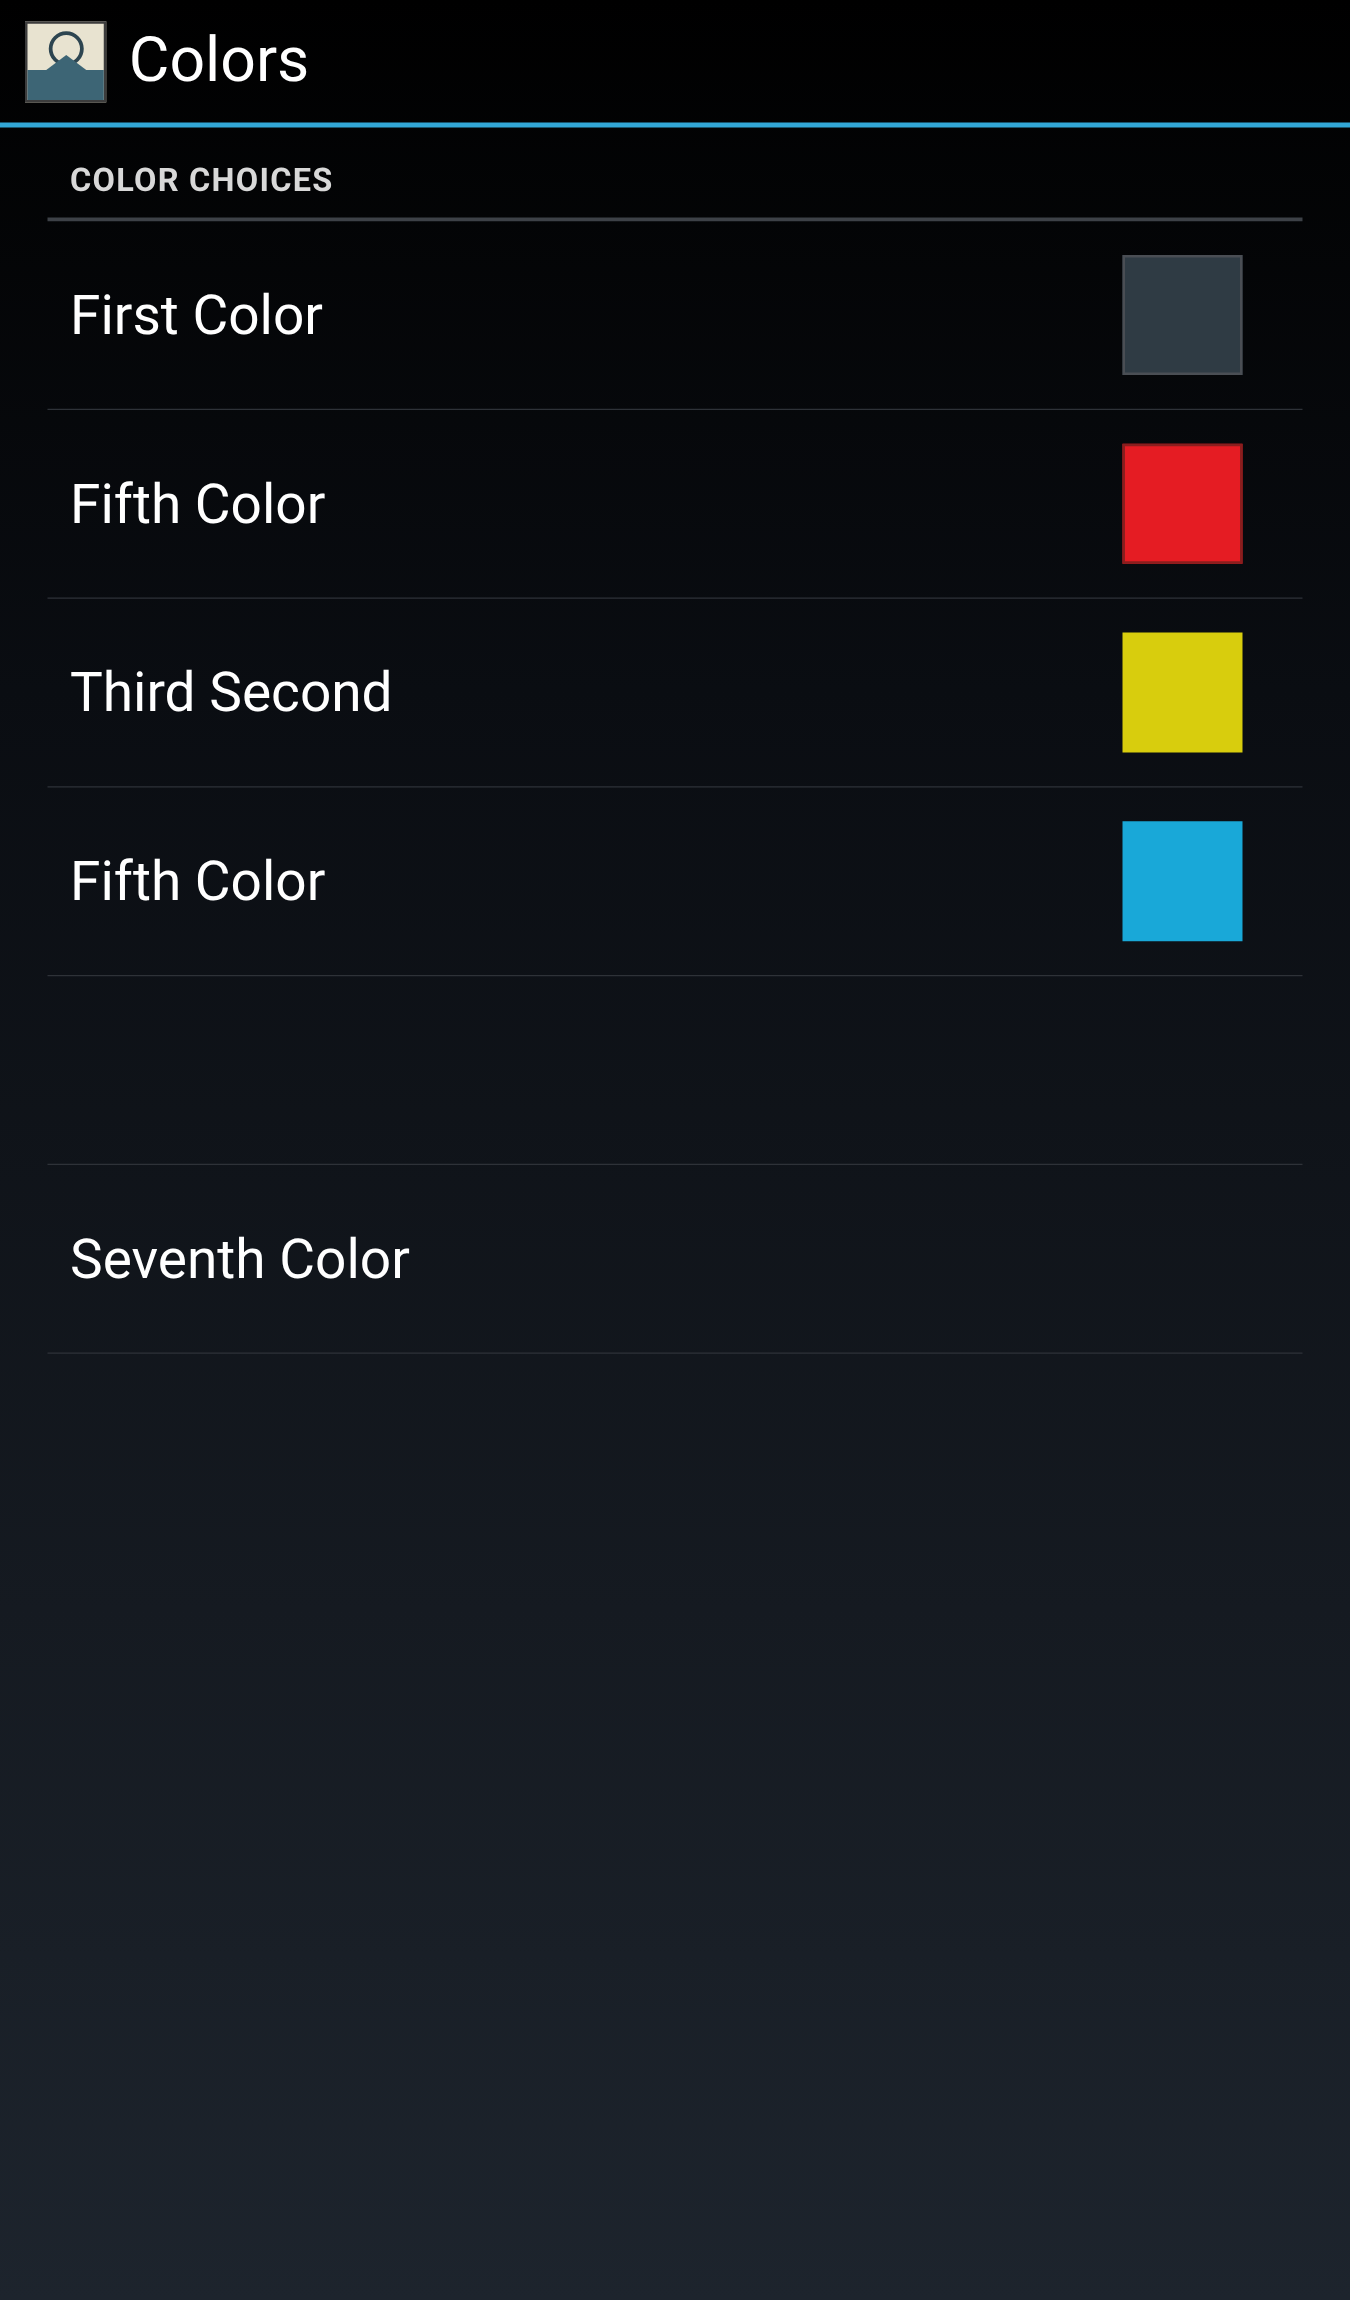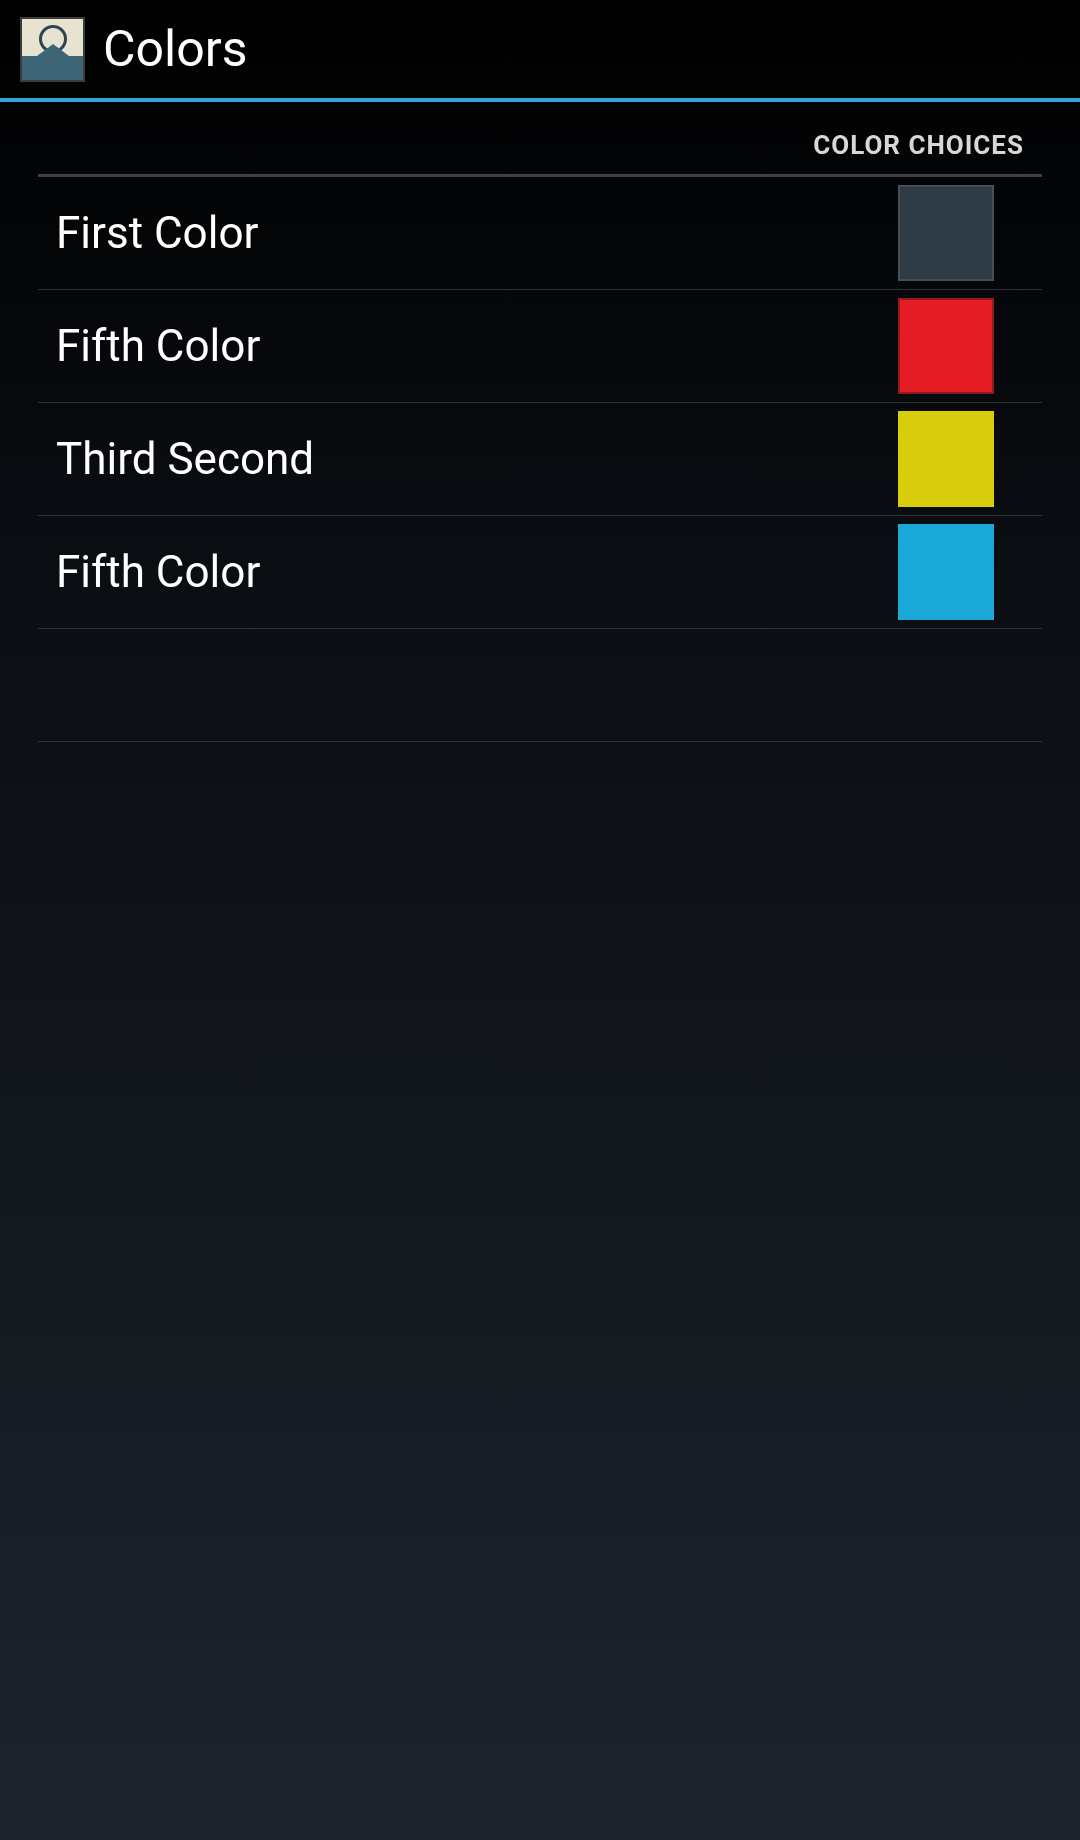--- a/index.html
+++ b/index.html
@@ -1,19 +1,18 @@
 <!DOCTYPE html>
 <html><head>
   <meta charset="utf-8">
   <style>
     * {
       margin: 0;
       padding: 0;
       box-sizing: border-box;
-      text-align: right;
     }
     body {
       width: 1080px;
       height: 1840px;
       background: linear-gradient(180deg, #000000 0%, #0a0d12 30%, #151a21 70%, #1d242d 100%);
       font-family: Roboto, "Helvetica Neue", Arial, sans-serif;
       overflow: hidden;
     }
     .action-bar {
       height: 102px;
@@ -73,21 +72,21 @@
       padding: 28px 18px 14px 18px;
       border-bottom: 3px solid #3d4147;
     }
     .section-header-text {
       color: #d8d8d8;
       font-size: 26px;
       font-weight: 700;
       letter-spacing: 1px;
     }
     .color-row {
-      height: 113px;
+      height: 151px;
       display: flex;
       align-items: center;
       justify-content: space-between;
       padding: 0 18px 0 18px;
       border-bottom: 1px solid #2e3238;
     }
     .color-row:last-child {
       border-bottom: 1px solid #2e3238;
     }
     .color-label {
@@ -146,13 +145,17 @@
 
     <div class="color-row">
       <div class="color-label">Fifth Color</div>
       <div class="color-swatch swatch-blue"></div>
     </div>
 
     <div class="color-row">
       <div class="no-swatch"></div>
     </div>
 
+    <div class="color-row">
+      <div class="color-label">Seventh Color</div>
+      <div class="no-swatch"></div>
+    </div>
   </div>
 
 </body></html>

